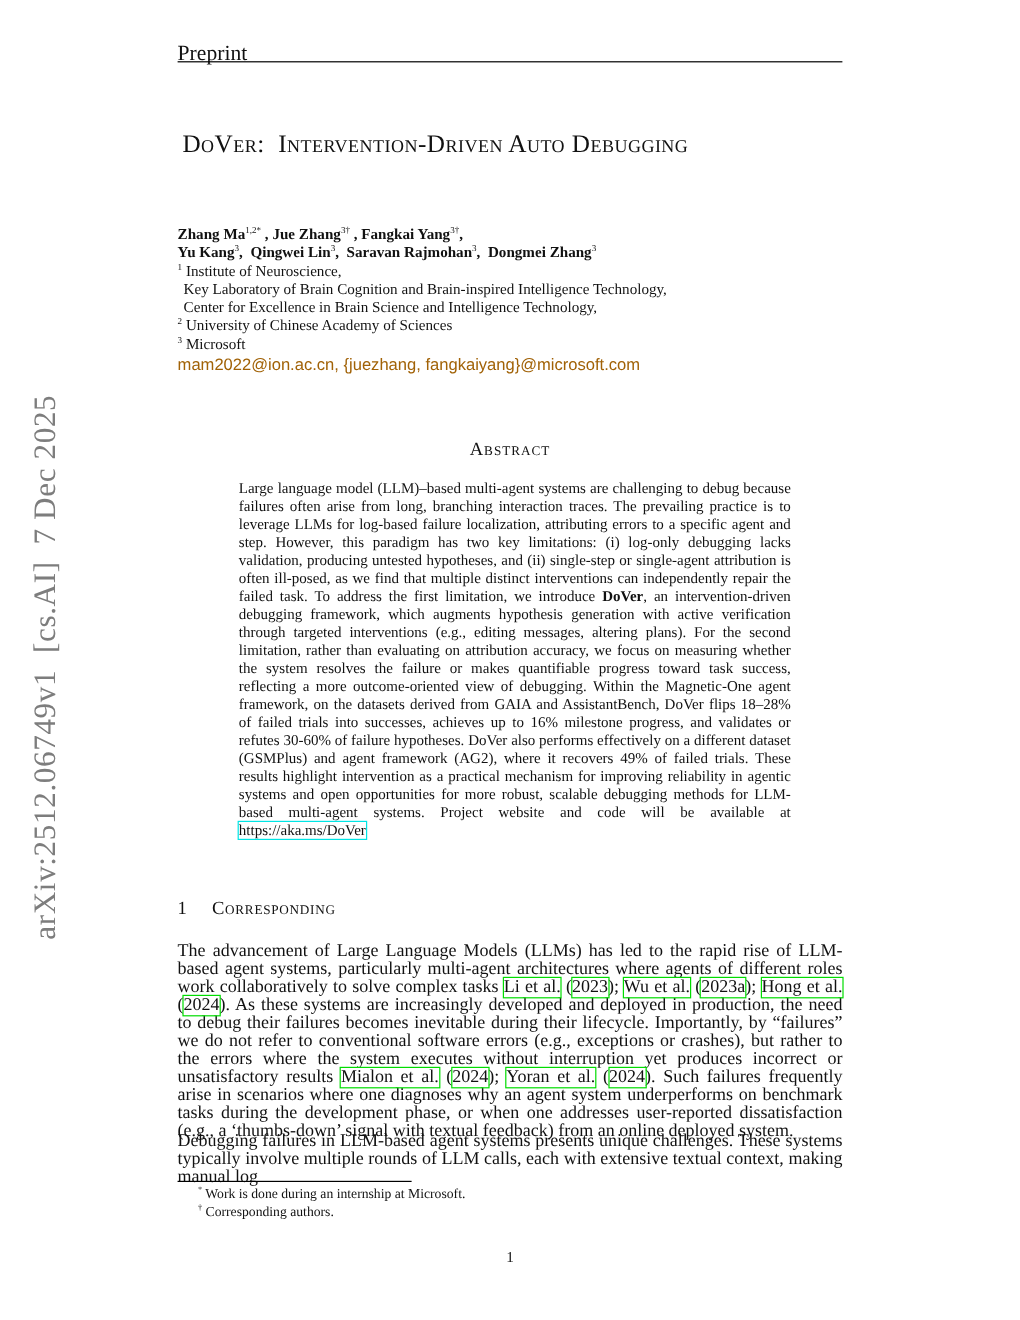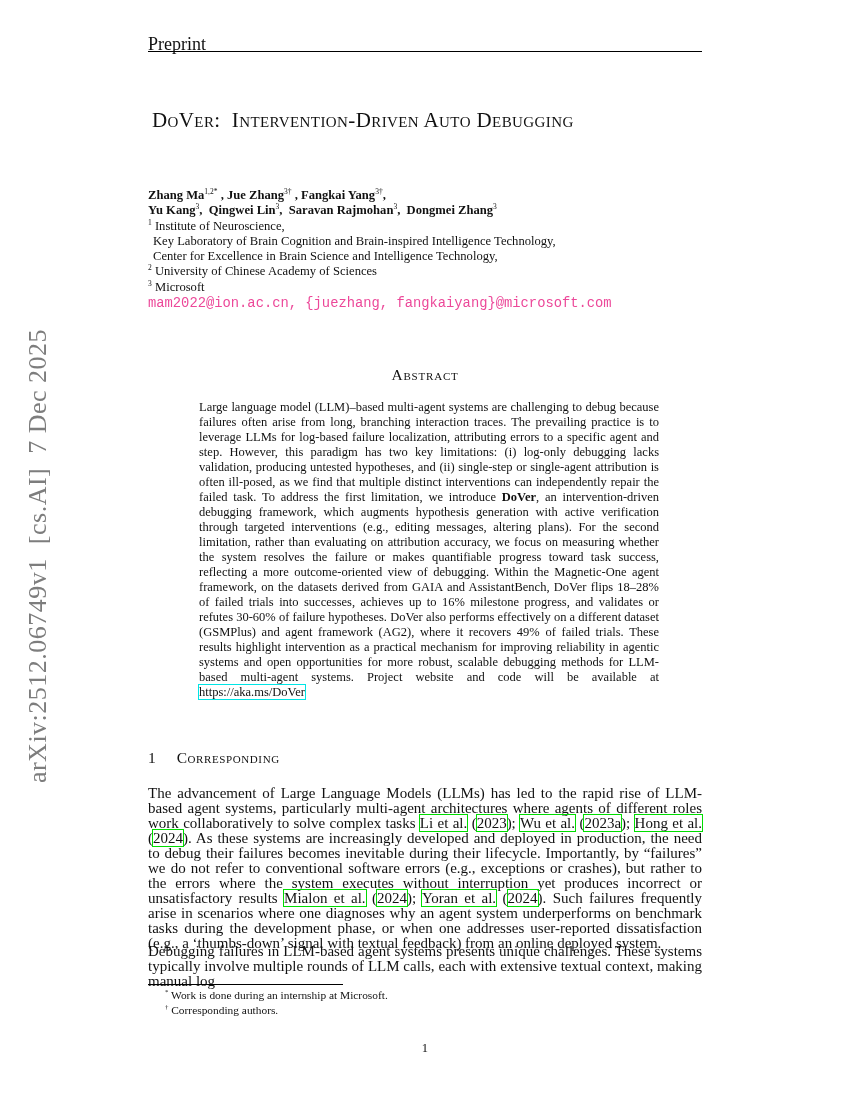--- a/index.html
+++ b/index.html
@@ -64,24 +64,24 @@
   .author-line { white-space: pre-wrap; }
   .author-line.indent { padding-left: 5px; }
   .authors b { font-weight: bold; }
   sup {
     font-size: 60%;
     line-height: 0;
     vertical-align: super;
     font-weight: normal;
   }
   .email-line {
-    font-family: Liberation Mono, monospace;
+    font-family: Liberation Sans, sans-serif;
     font-size: 13.8px;
     margin-top: 1px;
-    color: #ec4899;
+    color: #a16207;
     white-space: pre;
   }
 
   .abstract-heading {
     position: absolute;
     left: 148px;
     top: 366px;
     width: 554px;
     text-align: center;
     font-size: 15.5px;

